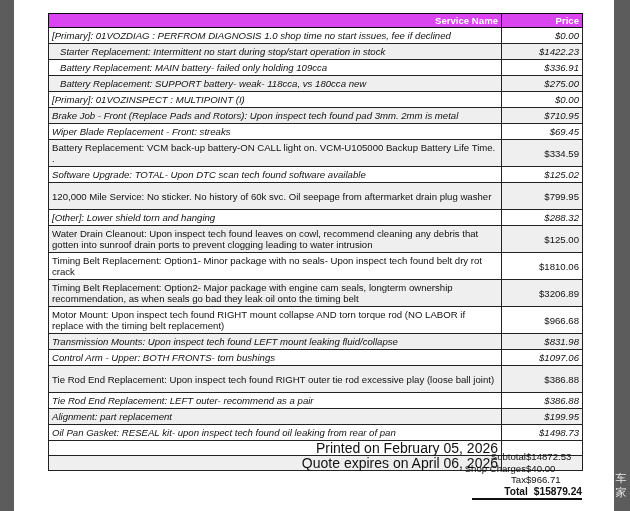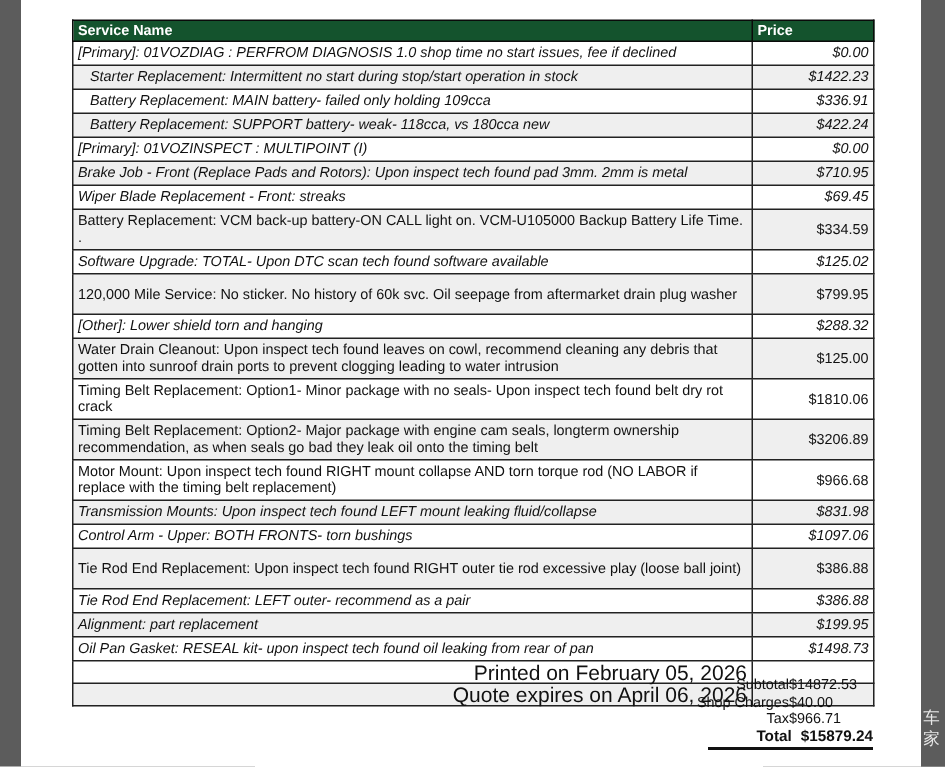--- a/index.html
+++ b/index.html
@@ -21,21 +21,21 @@
       position: absolute; left: 612px; top: 472px; width: 18px;
       color: #e8e8e8; font-size: 11px; line-height: 14px; text-align: center;
       font-family: "DejaVu Sans", sans-serif;
     }
     table.quote {
       position: absolute; left: 34px; top: 13px; width: 534px;
       border-collapse: collapse; font-size: 9.6px; color: #111;
       table-layout: fixed;
     }
     table.quote th {
-      background: #14532d; color: #fff; text-align: left; font-weight: bold;
+      background: #d946ef; color: #fff; text-align: right; font-weight: bold;
       padding: 1px 3px; height: 11px; font-size: 9.6px; border: 1px solid #0a0a0a;
     }
     table.quote td {
       border: 1px solid #222; padding: 1px 3px; line-height: 11px; vertical-align: middle;
     }
     table.quote td.price { text-align: right; padding-right: 3px; }
     table.quote tr.alt td { background: #efefef; }
     table.quote tr.sub td.svc { padding-left: 11px; margin-left: 16px; }
     table.quote tr.single td { height: 13px; font-style: italic; }
     table.quote tr.double td { height: 24px; }
@@ -78,21 +78,21 @@
         <tr class="alt sub single">
           <td class="svc">Starter Replacement: Intermittent no start during stop/start operation in stock</td>
           <td class="price">$1422.23</td>
         </tr>
         <tr class="sub single">
           <td class="svc">Battery Replacement: MAIN battery- failed only holding 109cca</td>
           <td class="price">$336.91</td>
         </tr>
         <tr class="alt sub single">
           <td class="svc">Battery Replacement: SUPPORT battery- weak- 118cca, vs 180cca new</td>
-          <td class="price">$422.24</td>
+          <td class="price">$275.00</td>
         </tr>
         <tr class="single">
           <td class="svc">[Primary]: 01VOZINSPECT : MULTIPOINT (I)</td>
           <td class="price">$0.00</td>
         </tr>
         <tr class="alt single">
           <td class="svc">Brake Job - Front (Replace Pads and Rotors): Upon inspect tech found pad 3mm. 2mm is metal</td>
           <td class="price">$710.95</td>
         </tr>
         <tr class="single">

